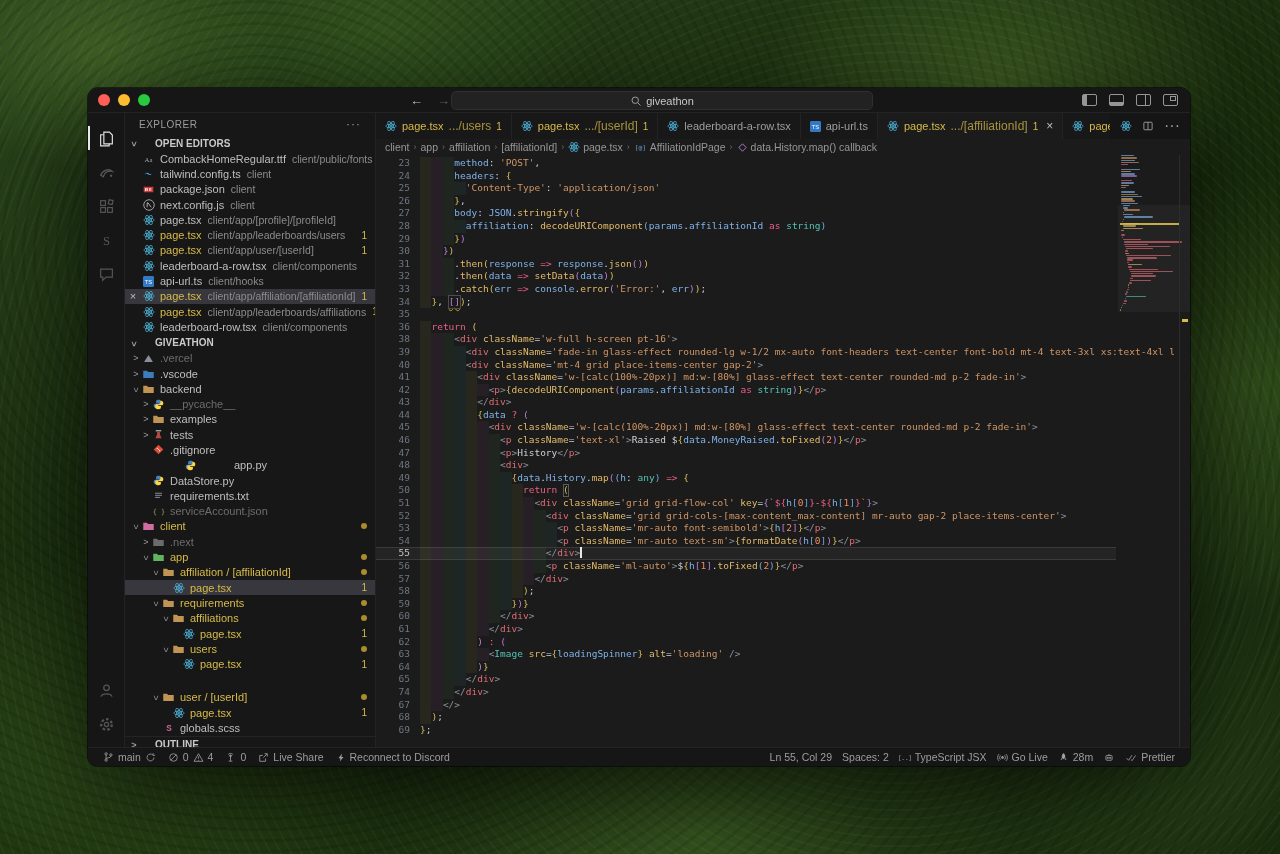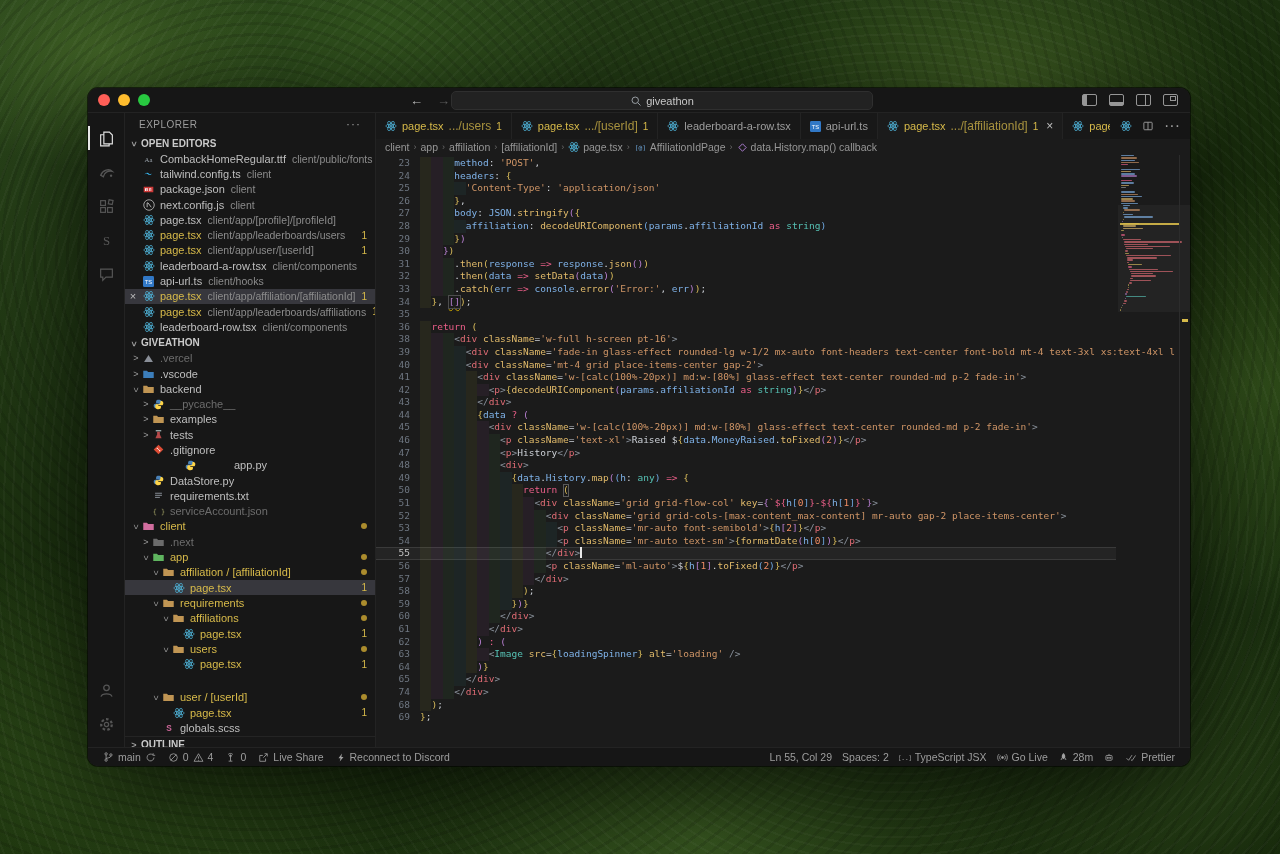--- a/index.html
+++ b/index.html
@@ -41,21 +41,21 @@
   .main{flex:1;display:flex;min-height:0;}
   .activitybar{width:36px;flex:none;background:#161616;border-right:1px solid #232323;display:flex;flex-direction:column;align-items:center;padding-top:8px;}
   .ab-item{width:36px;height:34px;display:flex;align-items:center;justify-content:center;opacity:.55;position:relative;}
   .ab-item.active{opacity:1;}
   .ab-item.active::before{content:"";position:absolute;left:0;top:5px;bottom:5px;width:2px;background:#e7e7e7;}
   .ab-bottom{margin-top:auto;margin-bottom:6px;display:flex;flex-direction:column;align-items:center;}
   
   .sidebar{width:250px;flex:none;background:#171717;border-right:1px solid #232323;display:flex;flex-direction:column;font-size:11px;color:#bfbfbf;min-height:0;}
   .sb-title{height:22px;flex:none;display:flex;align-items:center;padding:0 14px;color:#9d9d9d;font-size:10px;letter-spacing:.5px;}
   .sb-title .more{margin-left:auto;color:#9d9d9d;font-size:12px;letter-spacing:1px;}
-  .sec-hd{height:16px;flex:none;display:flex;align-items:center;font-weight:700;font-size:10px;color:#cacaca;padding-left:4px;gap:2px;}
+  .sec-hd{height:16px;flex:none;display:flex;align-items:center;font-weight:700;font-size:10px;color:#cacaca;padding-left:4px;gap:16px;}
   .sec-hd.bordered{border-top:1px solid #242424;}
   .chev{display:inline-block;width:10px;color:#9d9d9d;font-size:9px;transform-origin:45% 55%;text-align:center;flex:none;}
   .chev.open{transform:rotate(90deg);}
   .chev.hidden{visibility:hidden;}
   .rows{flex:none;}
   .row{height:15.3px;display:flex;align-items:center;padding-right:8px;white-space:nowrap;overflow:hidden;}
   .row.sel{background:#37373d;}
   .row .icon{width:15px;flex:none;display:flex;justify-content:center;margin-right:4px;}
   .row .nm{flex:none;}
   .row .desc{color:#8b8b8b;margin-left:6px;font-size:10.5px;flex:none;}
@@ -886,20 +886,21 @@
               <div class="line"><span class="ln">57</span><span class="ind i0"></span><span class="ind i1"></span><span class="ind i2"></span><span class="ind i3"></span><span class="ind i0"></span><span class="ind i1"></span><span class="ind i2"></span><span class="ind i3"></span><span class="ind i0"></span><span class="ind i1"></span><span class="tk c-g">&lt;/</span><span class="tk c-r">div</span><span class="tk c-g">&gt;</span></div>
               <div class="line"><span class="ln">58</span><span class="ind i0"></span><span class="ind i1"></span><span class="ind i2"></span><span class="ind i3"></span><span class="ind i0"></span><span class="ind i1"></span><span class="ind i2"></span><span class="ind i3"></span><span class="ind i0"></span><span class="tk c-b1">)</span><span class="tk c-w">;</span></div>
               <div class="line"><span class="ln">59</span><span class="ind i0"></span><span class="ind i1"></span><span class="ind i2"></span><span class="ind i3"></span><span class="ind i0"></span><span class="ind i1"></span><span class="ind i2"></span><span class="ind i3"></span><span class="tk c-b1">}</span><span class="tk c-b2">)</span><span class="tk c-b1">}</span></div>
               <div class="line"><span class="ln">60</span><span class="ind i0"></span><span class="ind i1"></span><span class="ind i2"></span><span class="ind i3"></span><span class="ind i0"></span><span class="ind i1"></span><span class="ind i2"></span><span class="tk c-g">&lt;/</span><span class="tk c-r">div</span><span class="tk c-g">&gt;</span></div>
               <div class="line"><span class="ln">61</span><span class="ind i0"></span><span class="ind i1"></span><span class="ind i2"></span><span class="ind i3"></span><span class="ind i0"></span><span class="ind i1"></span><span class="tk c-g">&lt;/</span><span class="tk c-r">div</span><span class="tk c-g">&gt;</span></div>
               <div class="line"><span class="ln">62</span><span class="ind i0"></span><span class="ind i1"></span><span class="ind i2"></span><span class="ind i3"></span><span class="ind i0"></span><span class="tk c-b2">)</span><span class="tk c-w"> </span><span class="tk c-k">:</span><span class="tk c-w"> </span><span class="tk c-b2">(</span></div>
               <div class="line"><span class="ln">63</span><span class="ind i0"></span><span class="ind i1"></span><span class="ind i2"></span><span class="ind i3"></span><span class="ind i0"></span><span class="ind i1"></span><span class="tk c-g">&lt;</span><span class="tk c-t">Image</span><span class="tk c-w"> </span><span class="tk c-y">src</span><span class="tk c-w">=</span><span class="tk c-b1">{</span><span class="tk c-v">loadingSpinner</span><span class="tk c-b1">}</span><span class="tk c-w"> </span><span class="tk c-y">alt</span><span class="tk c-w">=</span><span class="tk c-s">'loading'</span><span class="tk c-w"> </span><span class="tk c-g">/&gt;</span></div>
               <div class="line"><span class="ln">64</span><span class="ind i0"></span><span class="ind i1"></span><span class="ind i2"></span><span class="ind i3"></span><span class="ind i0"></span><span class="tk c-b2">)</span><span class="tk c-b1">}</span></div>
               <div class="line"><span class="ln">65</span><span class="ind i0"></span><span class="ind i1"></span><span class="ind i2"></span><span class="ind i3"></span><span class="tk c-g">&lt;/</span><span class="tk c-r">div</span><span class="tk c-g">&gt;</span></div>
               <div class="line"><span class="ln">74</span><span class="ind i0"></span><span class="ind i1"></span><span class="ind i2"></span><span class="tk c-g">&lt;/</span><span class="tk c-r">div</span><span class="tk c-g">&gt;</span></div>
+              <div class="line"><span class="ln">67</span><span class="ind i0"></span><span class="ind i1"></span><span class="tk c-g">&lt;/&gt;</span></div>
               <div class="line"><span class="ln">68</span><span class="ind i0"></span><span class="tk c-b1">)</span><span class="tk c-w">;</span></div>
               <div class="line"><span class="ln">69</span><span class="tk c-b1">}</span><span class="tk c-w">;</span></div>
             </div>
           <div class="minimap" id="minimap">
               <div class="mmslider" style="top: 49.94px; height: 106.69px;"></div>
               <div class="mmline" style="position: absolute; top: 0px; height: 1.4px; left: 0.94px; width: 13.16px; background: rgb(127, 178, 232); opacity: 0.65;"></div>
               <div class="mmline" style="position: absolute; top: 2.27px; height: 1.4px; left: 0.94px; width: 15.98px; background: rgb(207, 149, 102); opacity: 0.65;"></div>
               <div class="mmline" style="position: absolute; top: 4.54px; height: 1.4px; left: 0.94px; width: 14.1px; background: rgb(127, 178, 232); opacity: 0.65;"></div>
               <div class="mmline" style="position: absolute; top: 6.81px; height: 1.4px; left: 0.94px; width: 17.86px; background: rgb(207, 149, 102); opacity: 0.65;"></div>
               <div class="mmline" style="position: absolute; top: 9.08px; height: 1.4px; left: 0.94px; width: 7.52px; background: rgb(236, 95, 137); opacity: 0.65;"></div>

